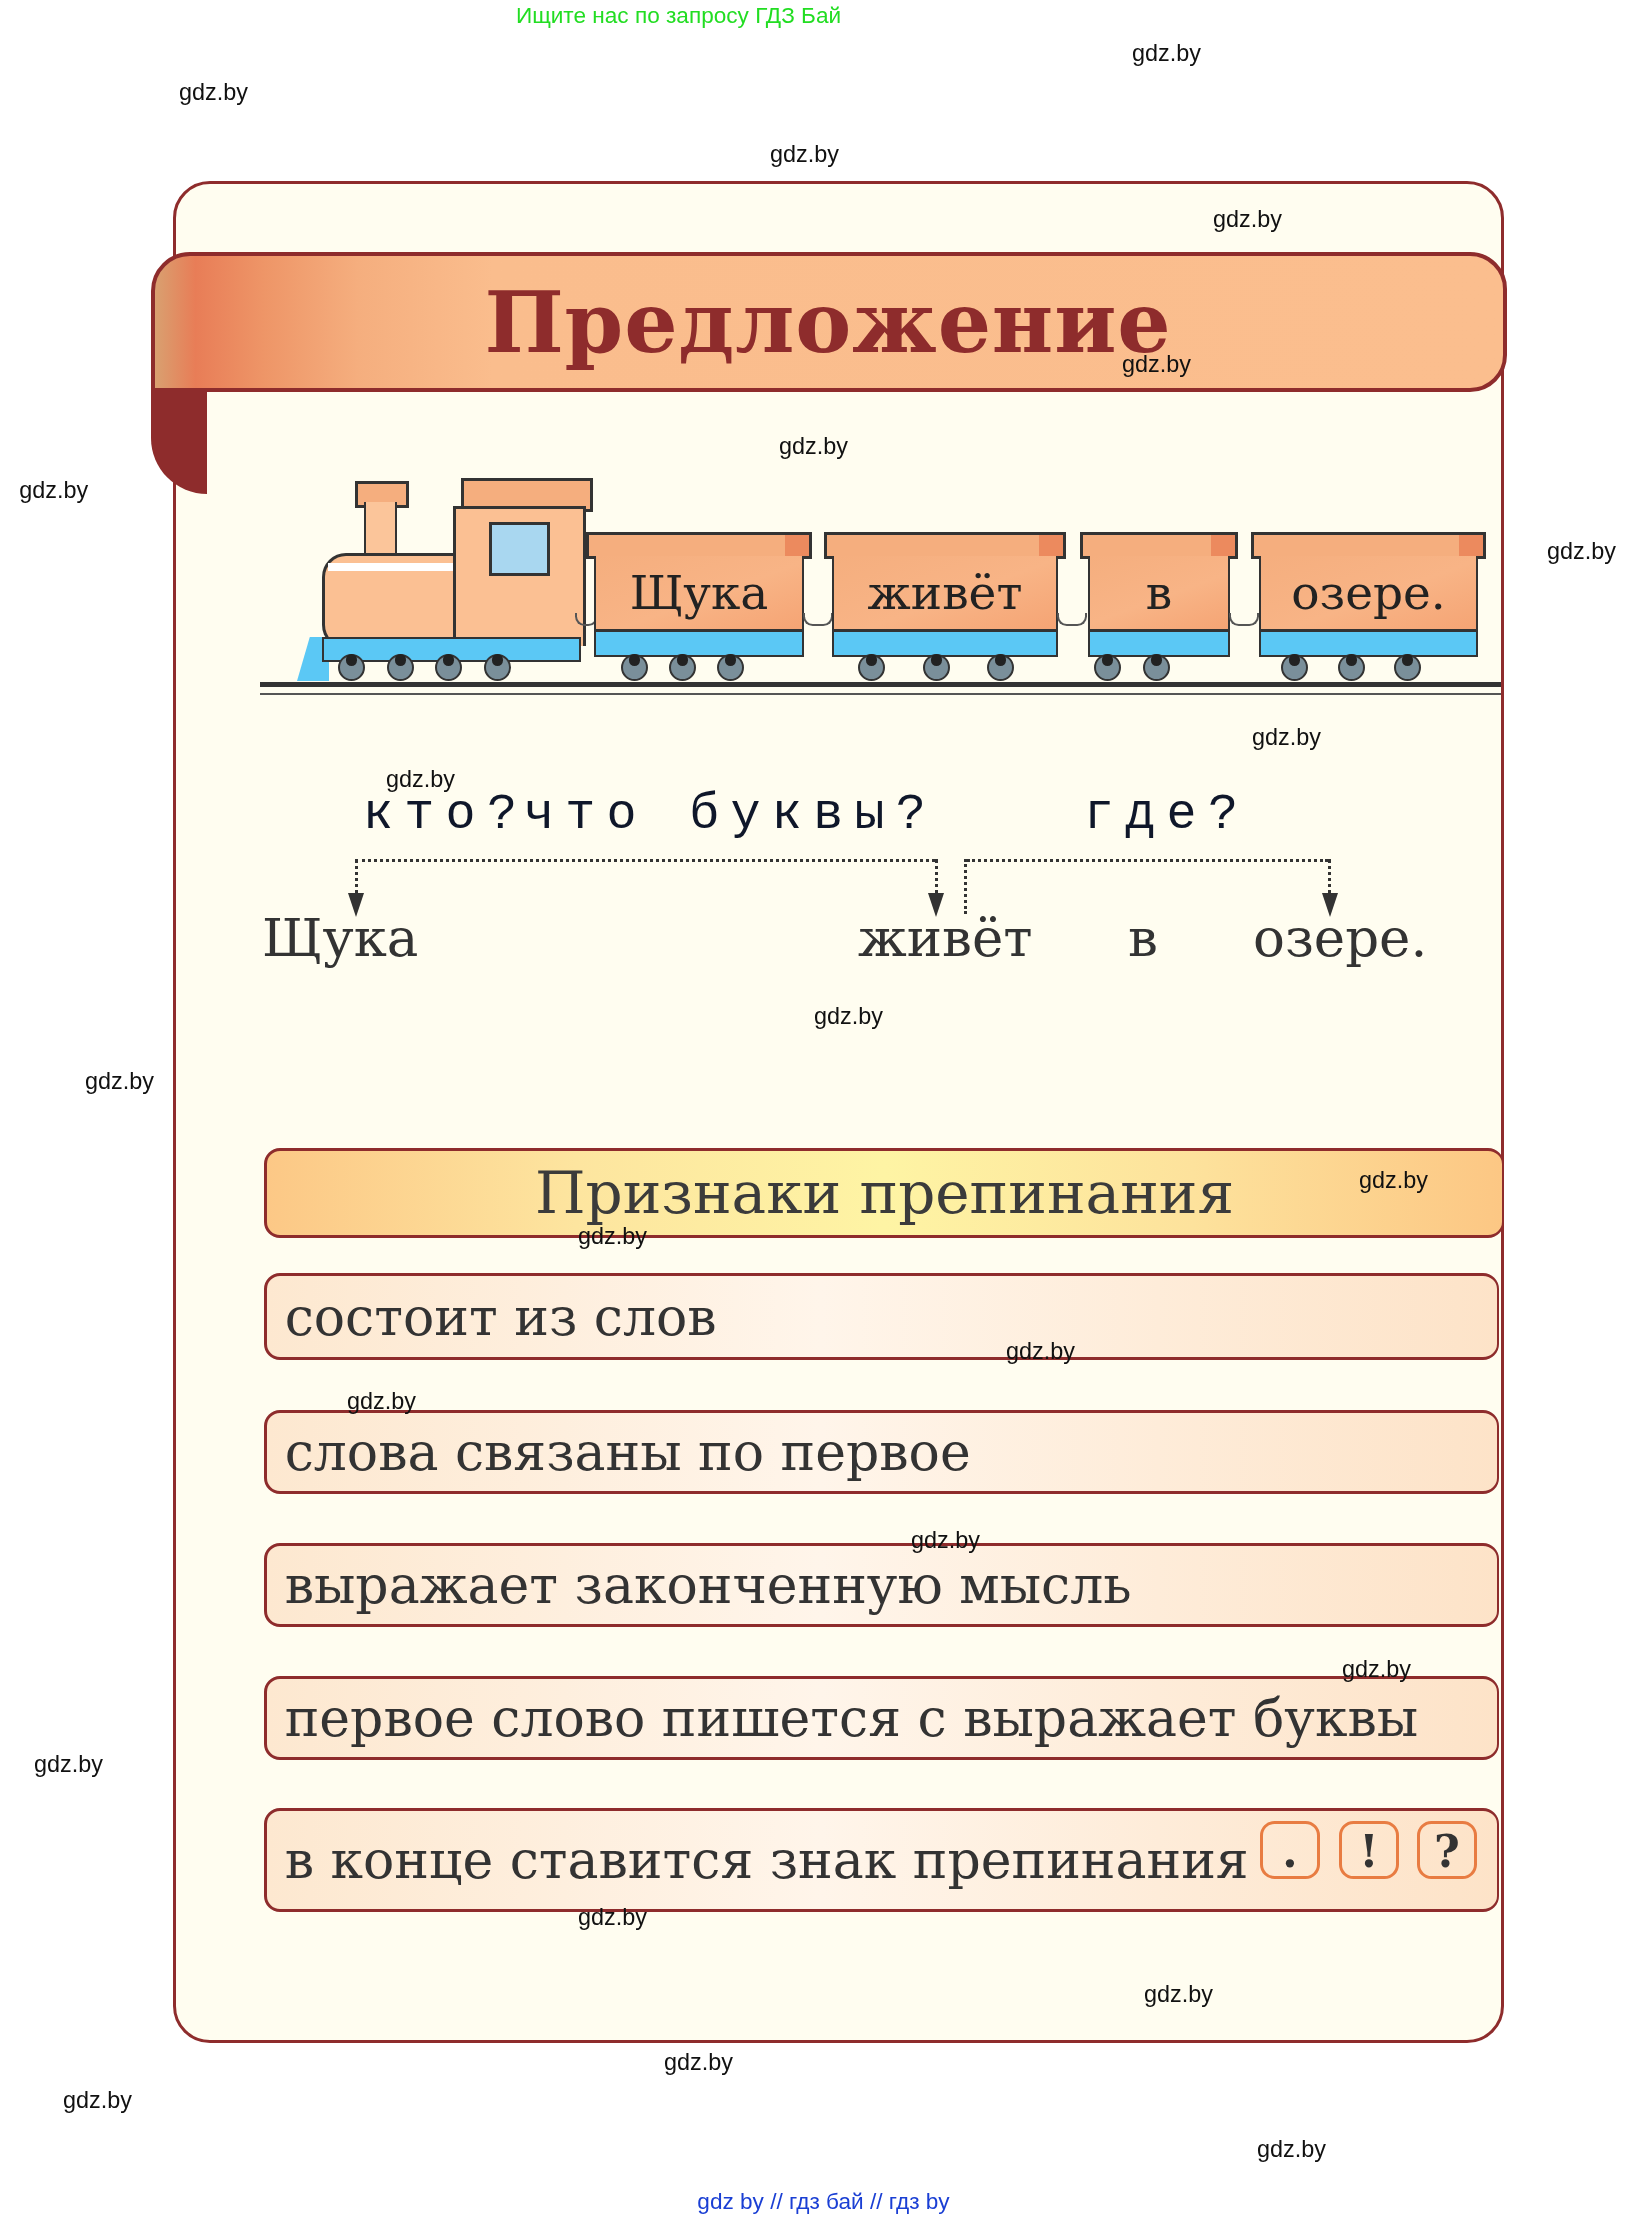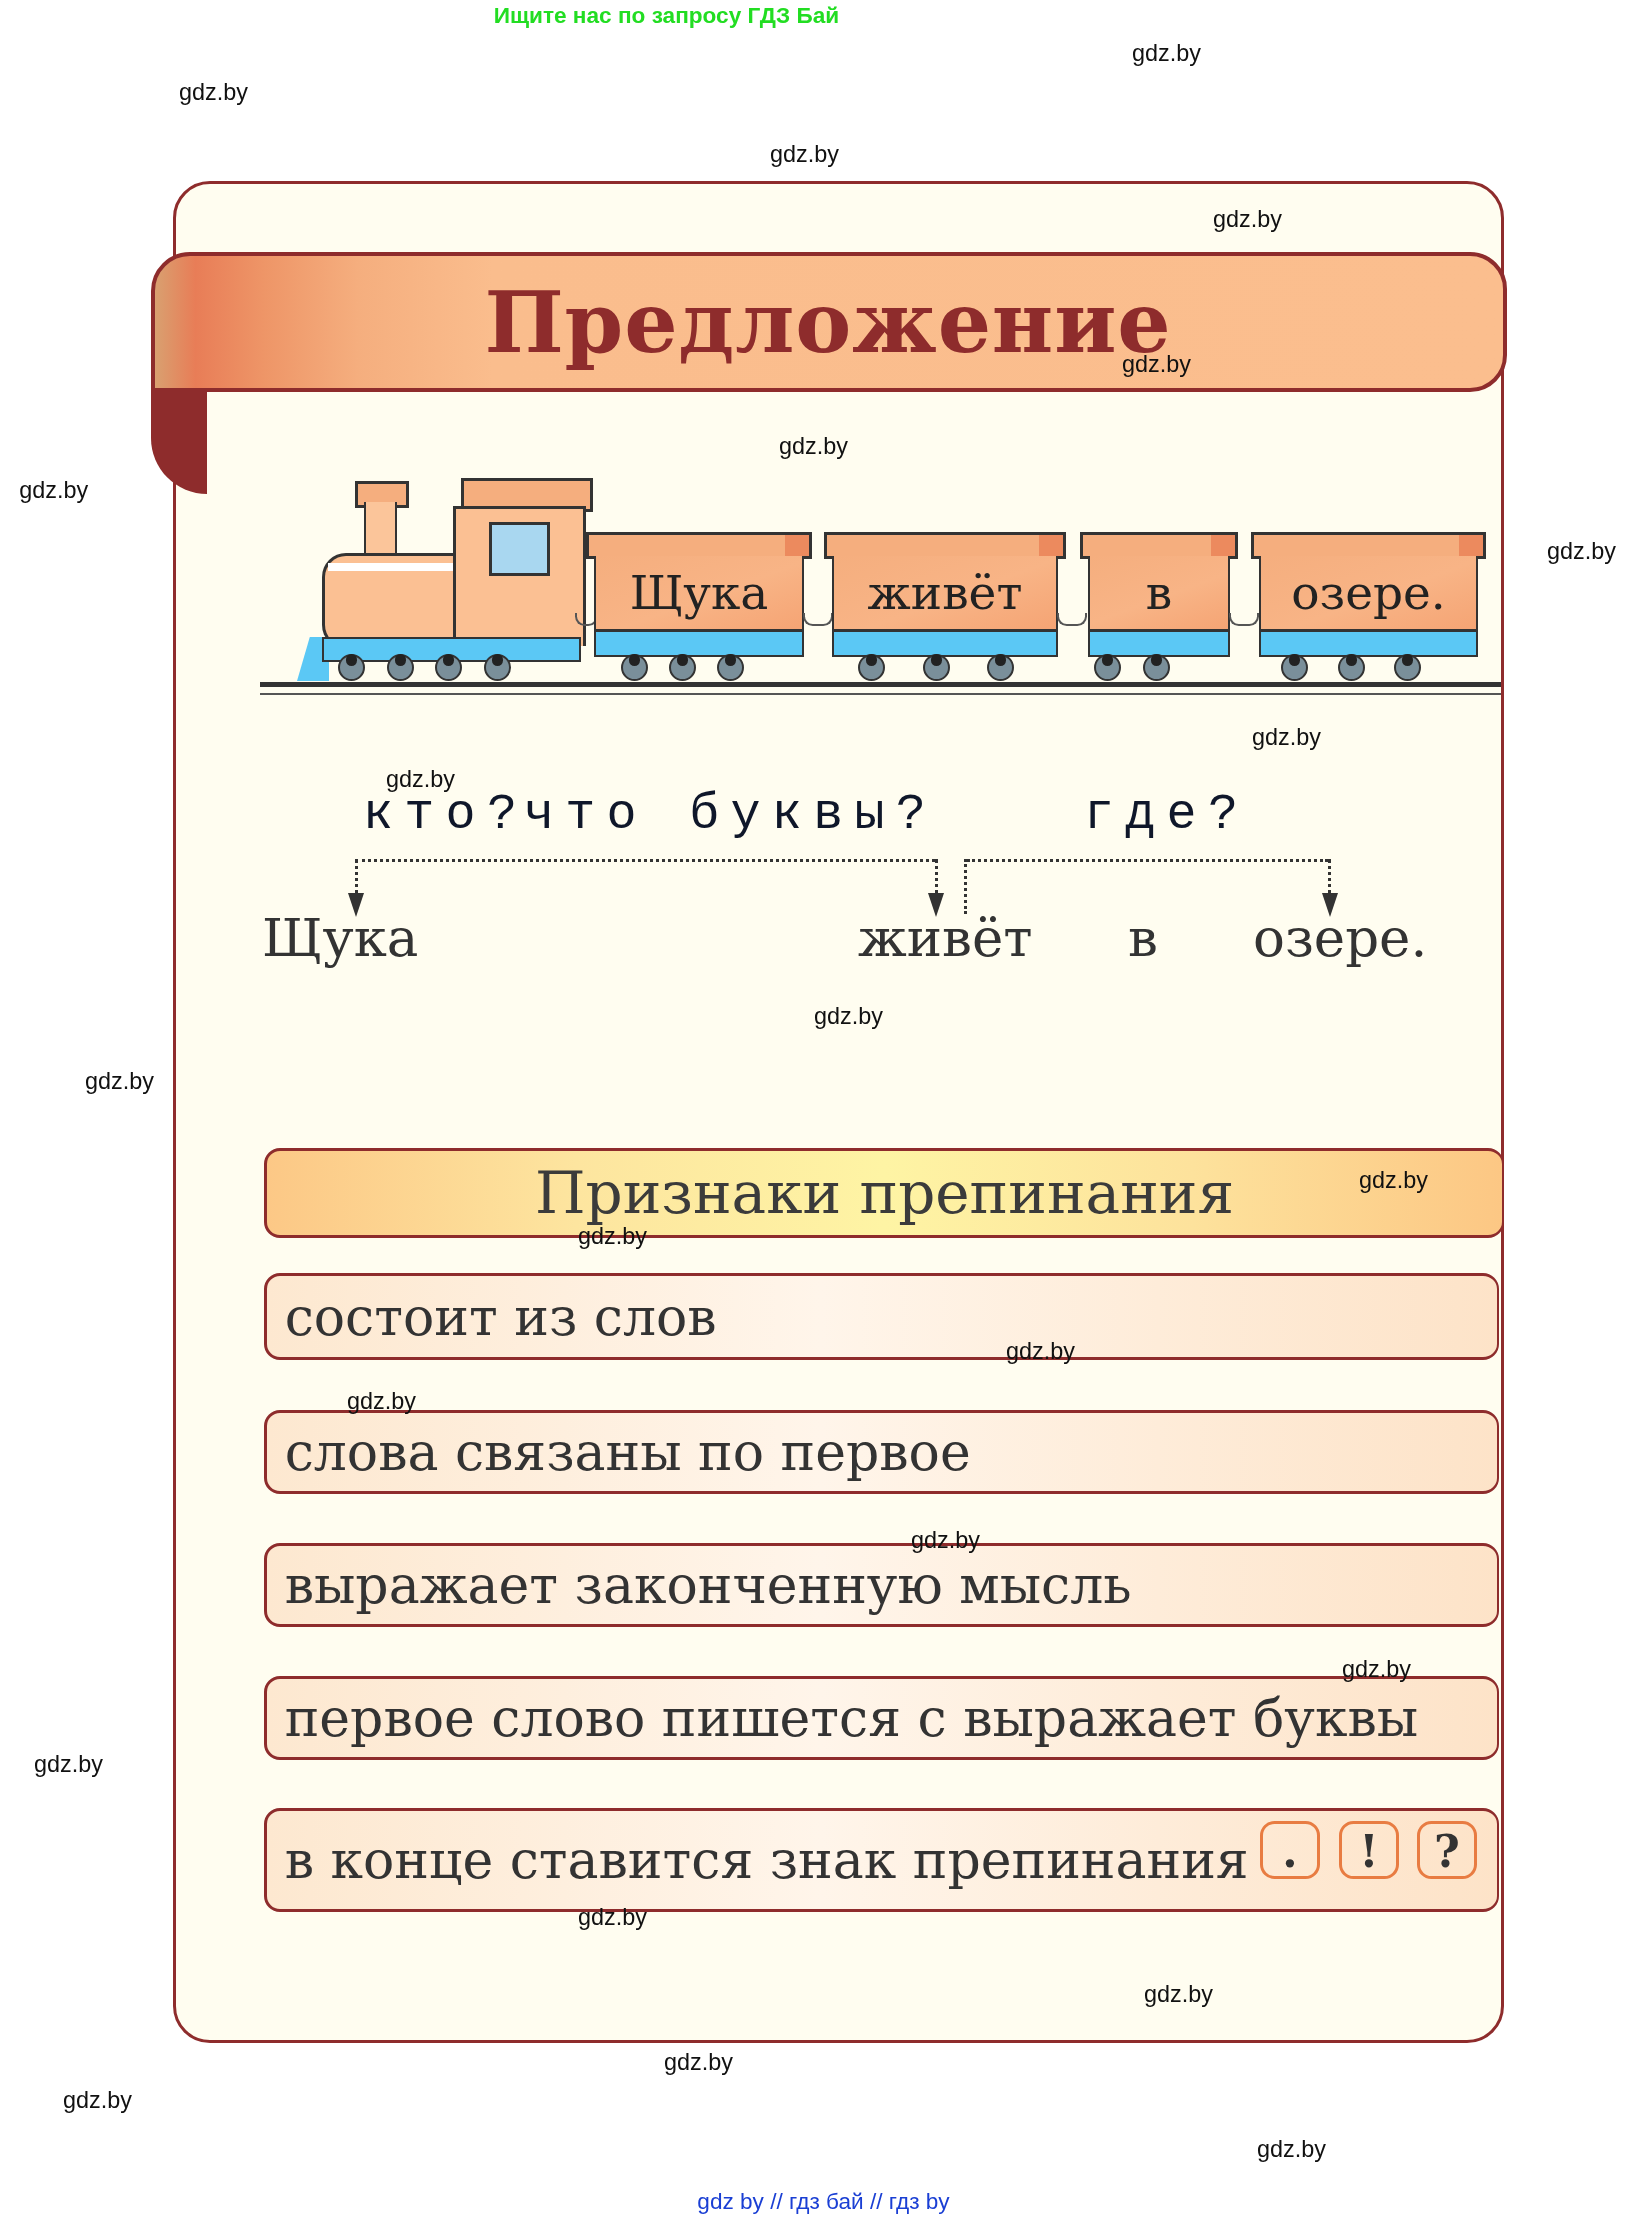--- a/index.html
+++ b/index.html
@@ -1,18 +1,18 @@
 <!DOCTYPE html>
 <html style="font-size:13px"><head>
 <meta charset="utf-8">
 <style>
   html,body{margin:0;padding:0;}
   body{width:1647px;height:2216px;position:relative;background:#ffffff;overflow:hidden;font-family:"DejaVu Serif",serif;}
   .wm{position:absolute;font-family:"Liberation Sans",sans-serif;font-size:23.4px;color:#111;white-space:nowrap;}
-  .top-banner{position:absolute;top:3.2px;left:0;width:1333px;text-align:center;font-family:"Liberation Sans",sans-serif;font-size:22.6px;color:#22dd22;font-weight:bold;}
+  .top-banner{position:absolute;top:3.2px;left:12px;width:1333px;text-align:center;font-family:"Liberation Sans",sans-serif;font-size:22.6px;color:#22dd22;}
   .bottom-links{position:absolute;top:2189px;left:0;width:1647px;text-align:center;font-family:"Liberation Sans",sans-serif;font-size:22.6px;color:#1a3fd4;}
   .card{position:absolute;left:173px;top:181px;width:1325px;height:1856px;background:#fffdf0;border:3.2px solid #8e2c2c;border-radius:37px;}
   .ribbon{position:absolute;left:151px;top:252px;width:1348px;height:132px;border:4.8px solid #8e2c2c;border-right-width:4px;border-radius:39px 37px 37px 0;
     background:linear-gradient(90deg,#d9a070 0%,#e87d57 3%,#ee9567 8%,#f5ae7e 15%,#fabd8d 25%,#fbbe8e 100%);}
   .ribbon-tail{position:absolute;left:151px;top:389px;width:56px;height:105px;background:#8e2c2c;border-radius:0 0 0 56px;}
   .title{position:absolute;left:151px;top:252px;width:1354px;height:142px;text-align:center;line-height:142px;font-family:"DejaVu Serif",serif;font-weight:bold;font-size:84px;color:#8e2c2c;letter-spacing:0.8px;}
   
   .loco-chimney-top{position:absolute;left:355px;top:481px;width:48px;height:21px;background:#f5ae7e;border:3.2px solid #333;}
   .loco-chimney{position:absolute;left:364px;top:502px;width:29px;height:56px;background:#fbc59a;border:2.4px solid #333;border-top:none;}
   .loco-cab-roof{position:absolute;left:461px;top:478px;width:126px;height:28px;background:#f5ae7e;border:3.2px solid #333;}

